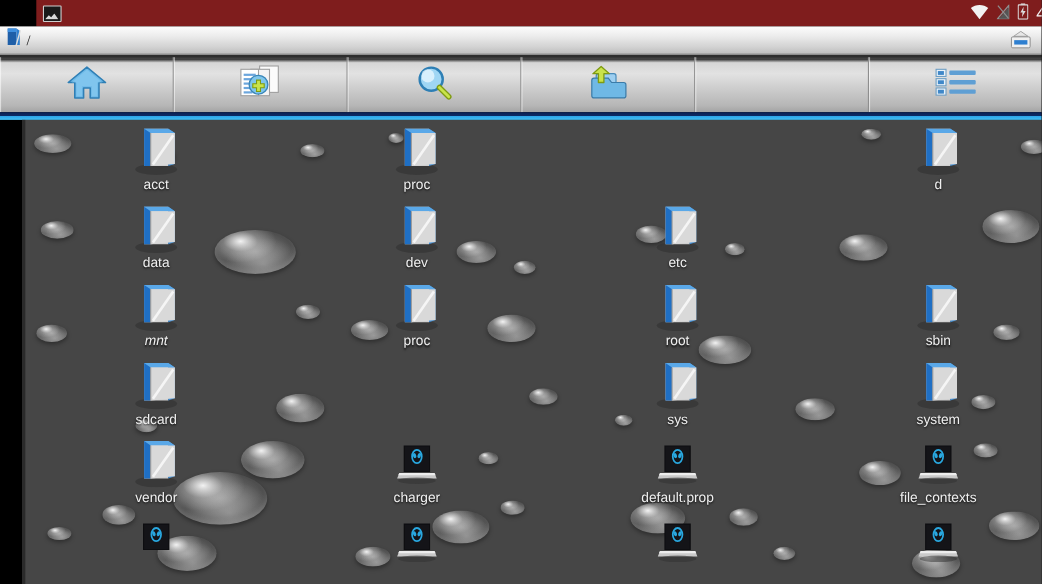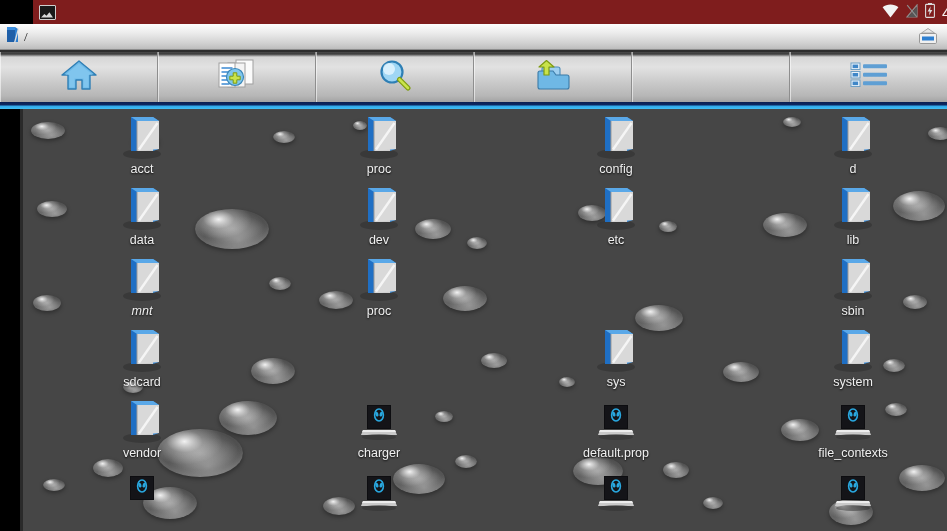--- a/index.html
+++ b/index.html
@@ -305,35 +305,20 @@
               <path d="M12 4 L18 4 L18 38 L12 38 Z" fill="#1f6fc4"></path>
               <path d="M34 4 L40 8 L40 36 L34 38 Z" fill="#3f8fd8"></path>
               <path d="M12 4 L34 4 L40 8 L18 8 Z" fill="#5aa8e8"></path>
               <path d="M18 8 L40 8 L40 36 L18 38 Z" fill="#d9d9d9"></path>
               <path d="M38.5 10 L20 36.5" stroke="#f5f5f5" stroke-width="2.4" fill="none"></path>
               <path d="M18 8 L18 38" stroke="#9a9a9a" stroke-width="1"></path>
             </svg>
         </span>
         <span class="lbl">proc</span>
       </div>
-      <div class="cell" style="left:513px; top:2px;">
-        <span class="ic">
-          <svg width="46" height="46" viewBox="0 0 46 46">
-              <ellipse cx="23" cy="41" rx="19" ry="5" fill="#2f2f2f" opacity=".55"></ellipse>
-              <path d="M12 4 L34 4 L34 38 L12 38 Z" fill="#cfcfcf"></path>
-              <path d="M12 4 L18 4 L18 38 L12 38 Z" fill="#1f6fc4"></path>
-              <path d="M34 4 L40 8 L40 36 L34 38 Z" fill="#3f8fd8"></path>
-              <path d="M12 4 L34 4 L40 8 L18 8 Z" fill="#5aa8e8"></path>
-              <path d="M18 8 L40 8 L40 36 L18 38 Z" fill="#d9d9d9"></path>
-              <path d="M38.5 10 L20 36.5" stroke="#f5f5f5" stroke-width="2.4" fill="none"></path>
-              <path d="M18 8 L18 38" stroke="#9a9a9a" stroke-width="1"></path>
-            </svg>
-        </span>
-        <span class="lbl">config</span>
-      </div>
       <div class="cell" style="left:750px; top:2px;">
         <span class="ic">
           <svg width="46" height="46" viewBox="0 0 46 46">
               <ellipse cx="23" cy="41" rx="19" ry="5" fill="#2f2f2f" opacity=".55"></ellipse>
               <path d="M12 4 L34 4 L34 38 L12 38 Z" fill="#cfcfcf"></path>
               <path d="M12 4 L18 4 L18 38 L12 38 Z" fill="#1f6fc4"></path>
               <path d="M34 4 L40 8 L40 36 L34 38 Z" fill="#3f8fd8"></path>
               <path d="M12 4 L34 4 L40 8 L18 8 Z" fill="#5aa8e8"></path>
               <path d="M18 8 L40 8 L40 36 L18 38 Z" fill="#d9d9d9"></path>
               <path d="M38.5 10 L20 36.5" stroke="#f5f5f5" stroke-width="2.4" fill="none"></path>
@@ -381,35 +366,20 @@
               <path d="M12 4 L18 4 L18 38 L12 38 Z" fill="#1f6fc4"></path>
               <path d="M34 4 L40 8 L40 36 L34 38 Z" fill="#3f8fd8"></path>
               <path d="M12 4 L34 4 L40 8 L18 8 Z" fill="#5aa8e8"></path>
               <path d="M18 8 L40 8 L40 36 L18 38 Z" fill="#d9d9d9"></path>
               <path d="M38.5 10 L20 36.5" stroke="#f5f5f5" stroke-width="2.4" fill="none"></path>
               <path d="M18 8 L18 38" stroke="#9a9a9a" stroke-width="1"></path>
             </svg>
         </span>
         <span class="lbl">etc</span>
       </div>
-      <div class="cell" style="left:750px; top:73px;">
-        <span class="ic">
-          <svg width="46" height="46" viewBox="0 0 46 46">
-              <ellipse cx="23" cy="41" rx="19" ry="5" fill="#2f2f2f" opacity=".55"></ellipse>
-              <path d="M12 4 L34 4 L34 38 L12 38 Z" fill="#cfcfcf"></path>
-              <path d="M12 4 L18 4 L18 38 L12 38 Z" fill="#1f6fc4"></path>
-              <path d="M34 4 L40 8 L40 36 L34 38 Z" fill="#3f8fd8"></path>
-              <path d="M12 4 L34 4 L40 8 L18 8 Z" fill="#5aa8e8"></path>
-              <path d="M18 8 L40 8 L40 36 L18 38 Z" fill="#d9d9d9"></path>
-              <path d="M38.5 10 L20 36.5" stroke="#f5f5f5" stroke-width="2.4" fill="none"></path>
-              <path d="M18 8 L18 38" stroke="#9a9a9a" stroke-width="1"></path>
-            </svg>
-        </span>
-        <span class="lbl">lib</span>
-      </div>
 
       <div class="cell" style="left:39px; top:144px;font-style:italic;">
         <span class="ic">
           <svg width="46" height="46" viewBox="0 0 46 46">
               <ellipse cx="23" cy="41" rx="19" ry="5" fill="#2f2f2f" opacity=".55"></ellipse>
               <path d="M12 4 L34 4 L34 38 L12 38 Z" fill="#cfcfcf"></path>
               <path d="M12 4 L18 4 L18 38 L12 38 Z" fill="#1f6fc4"></path>
               <path d="M34 4 L40 8 L40 36 L34 38 Z" fill="#3f8fd8"></path>
               <path d="M12 4 L34 4 L40 8 L18 8 Z" fill="#5aa8e8"></path>
               <path d="M18 8 L40 8 L40 36 L18 38 Z" fill="#d9d9d9"></path>
@@ -426,20 +396,35 @@
               <path d="M12 4 L34 4 L34 38 L12 38 Z" fill="#cfcfcf"></path>
               <path d="M12 4 L18 4 L18 38 L12 38 Z" fill="#1f6fc4"></path>
               <path d="M34 4 L40 8 L40 36 L34 38 Z" fill="#3f8fd8"></path>
               <path d="M12 4 L34 4 L40 8 L18 8 Z" fill="#5aa8e8"></path>
               <path d="M18 8 L40 8 L40 36 L18 38 Z" fill="#d9d9d9"></path>
               <path d="M38.5 10 L20 36.5" stroke="#f5f5f5" stroke-width="2.4" fill="none"></path>
               <path d="M18 8 L18 38" stroke="#9a9a9a" stroke-width="1"></path>
             </svg>
         </span>
         <span class="lbl">proc</span>
+      </div>
+      <div class="cell" style="left:513px; top:144px;">
+        <span class="ic">
+          <svg width="46" height="46" viewBox="0 0 46 46">
+              <ellipse cx="23" cy="41" rx="19" ry="5" fill="#2f2f2f" opacity=".55"></ellipse>
+              <path d="M12 4 L34 4 L34 38 L12 38 Z" fill="#cfcfcf"></path>
+              <path d="M12 4 L18 4 L18 38 L12 38 Z" fill="#1f6fc4"></path>
+              <path d="M34 4 L40 8 L40 36 L34 38 Z" fill="#3f8fd8"></path>
+              <path d="M12 4 L34 4 L40 8 L18 8 Z" fill="#5aa8e8"></path>
+              <path d="M18 8 L40 8 L40 36 L18 38 Z" fill="#d9d9d9"></path>
+              <path d="M38.5 10 L20 36.5" stroke="#f5f5f5" stroke-width="2.4" fill="none"></path>
+              <path d="M18 8 L18 38" stroke="#9a9a9a" stroke-width="1"></path>
+            </svg>
+        </span>
+        <span class="lbl">root</span>
       </div>
       <div class="cell" style="left:750px; top:144px;">
         <span class="ic">
           <svg width="46" height="46" viewBox="0 0 46 46">
               <ellipse cx="23" cy="41" rx="19" ry="5" fill="#2f2f2f" opacity=".55"></ellipse>
               <path d="M12 4 L34 4 L34 38 L12 38 Z" fill="#cfcfcf"></path>
               <path d="M12 4 L18 4 L18 38 L12 38 Z" fill="#1f6fc4"></path>
               <path d="M34 4 L40 8 L40 36 L34 38 Z" fill="#3f8fd8"></path>
               <path d="M12 4 L34 4 L40 8 L18 8 Z" fill="#5aa8e8"></path>
               <path d="M18 8 L40 8 L40 36 L18 38 Z" fill="#d9d9d9"></path>

